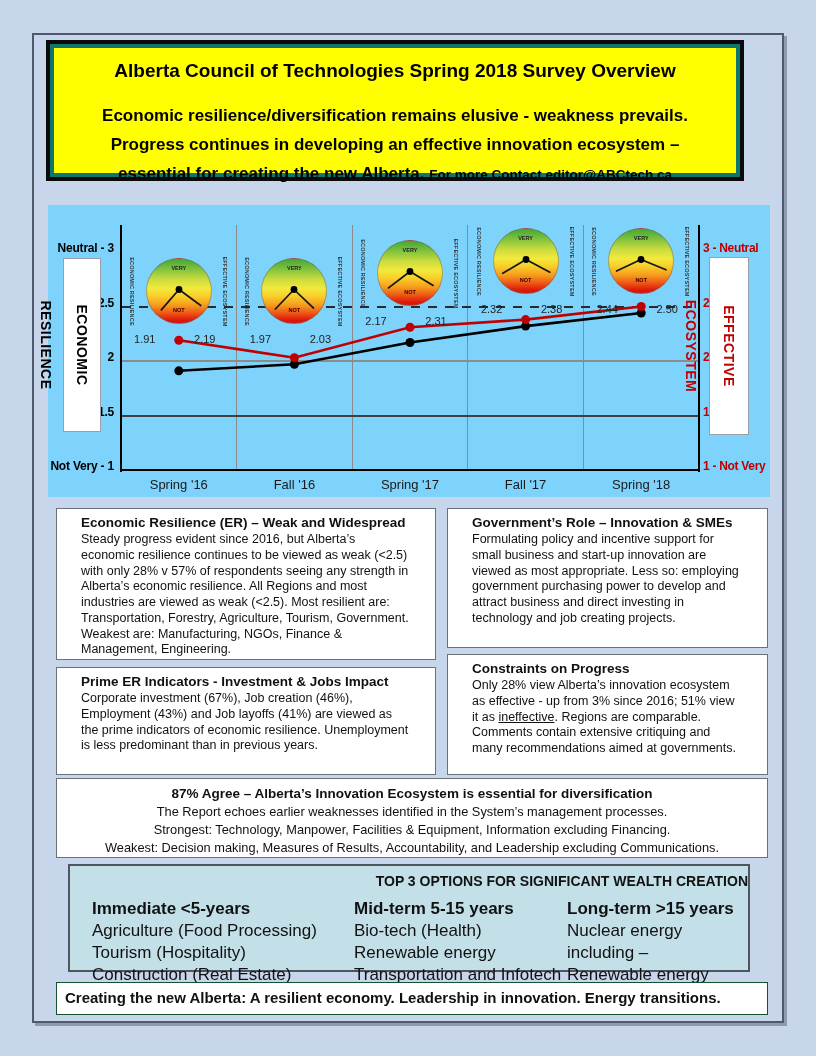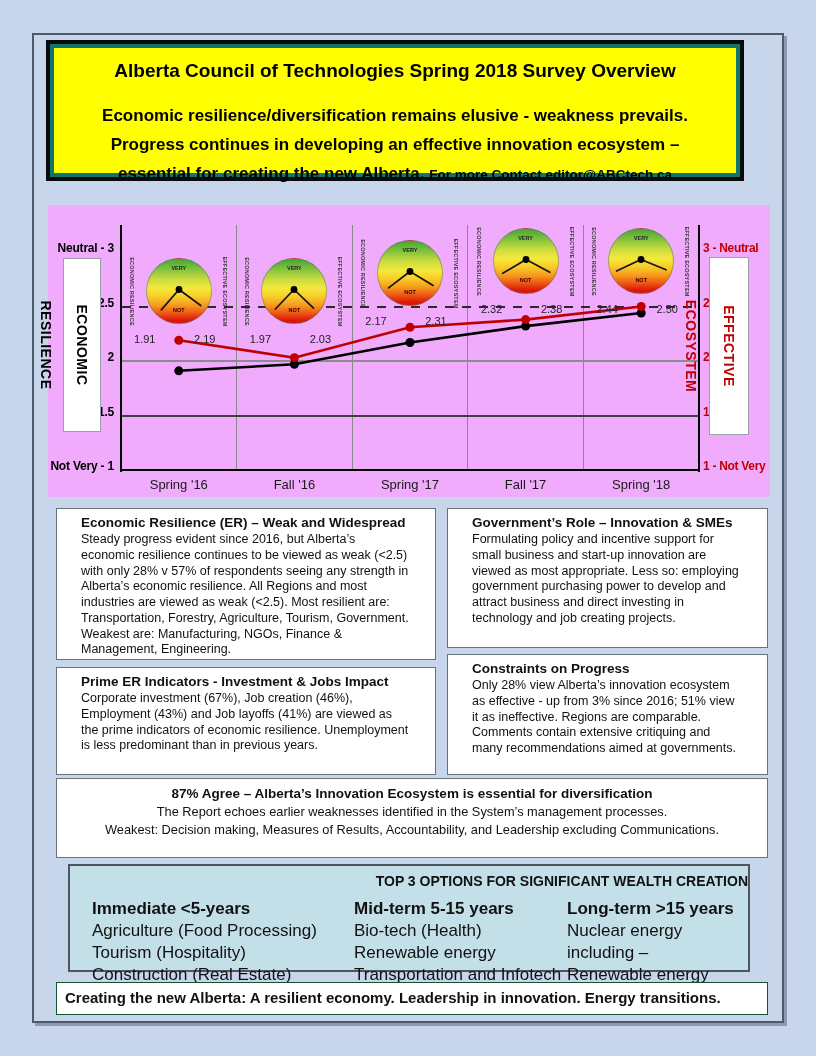--- a/index.html
+++ b/index.html
@@ -11,21 +11,21 @@
 
   
   .header-outer{position:absolute;left:46px;top:40px;width:698px;height:141px;
        border:4px solid #0a0a0a;background:#0f766e;box-sizing:border-box;padding:4px;}
   .header-inner{width:100%;height:100%;background:#ffff00;text-align:center;box-sizing:border-box;}
   .header-title{font-weight:bold;font-size:19px;padding-top:12px;color:#000;}
   .header-sub{font-weight:bold;font-size:17px;line-height:29px;margin-top:19px;color:#000;}
   .header-contact{font-size:13.5px;font-weight:bold;}
 
   
-  .chart-box{position:absolute;left:48px;top:205px;width:722px;height:292px;background:#f0abfc;}
+  .chart-box{position:absolute;left:48px;top:205px;width:722px;height:292px;background:#7dd3fc;}
   .chart-box *{position:absolute;box-sizing:border-box;}
   .vline{width:1px;background:#8a8a8a;}
   .axisline{width:2px;background:#000;}
   .hline{height:2px;}
   .hline.dashed{background:repeating-linear-gradient(90deg,#2a2a2a 0 9px,transparent 9px 17px);}
   .hline.gray{background:#8c8c8c;}
   .hline.dark{background:#3f3f3f;}
   .hline.bottom{background:#000;}
   .tick-l{font-weight:bold;font-size:12px;letter-spacing:-.2px;color:#000;text-align:right;line-height:18px;}
   .tick-r{font-weight:bold;font-size:12px;letter-spacing:-.3px;color:#c00000;text-align:left;line-height:18px;}
@@ -40,21 +40,21 @@
   .gauge-top-label{width:66px;text-align:center;font-size:5.5px;font-weight:bold;color:#222;}
   .gauge-bottom-label{width:66px;text-align:center;font-size:5.5px;font-weight:bold;color:#3b0000;}
   .gauge-side{width:72px;height:9px;font-size:5.5px;font-weight:bold;color:#333;text-align:center;
       transform:rotate(90deg);line-height:9px;letter-spacing:.2px;}
   .gauge-val{width:44px;text-align:center;font-size:11px;color:#222;}
 
   
   .panel{position:absolute;background:#fff;border:1px solid #6b7178;box-sizing:border-box;
          padding:4px 24px;font-size:12.5px;line-height:1.26;overflow:hidden;}
   .panel-title{font-weight:bold;font-size:13.5px;margin:1px 0 1px 0;}
-  .u{text-align:right;}
+  .u{text-decoration:underline;text-align:right;}
 
   .agree{left:56px;top:778px;width:712px;height:80px;text-align:center;padding:5px 10px;}
   .agree .panel-title{font-size:13.5px;}
   .agree-line{font-size:12.8px;line-height:18px;}
 
   .top3{position:absolute;left:68px;top:864px;width:682px;height:108px;background:#c3dfe8;
         border:2px solid #4e565e;box-sizing:border-box;padding-top:7px;}
   .top3-title{text-align:right;font-weight:bold;font-size:14px;}
   .top3-cols{display:flex;padding:9px 0 0 22px;}
   .top3-col{font-size:17px;line-height:22px;}
@@ -203,20 +203,21 @@
 </div>
 
 <div class="panel" style="left:447px;top:654px;width:321px;height:121px;">
   <div class="panel-title">Constraints on Progress</div>
   <div><span>Only 28% view Alberta’s innovation ecosystem as effective - up from 3% since 2016; 51% view it as </span><span class="u">ineffective</span><span>. Regions are comparable. Comments contain extensive critiquing and many recommendations aimed at governments.</span></div>
 </div>
 
 <div class="panel agree">
   <div class="panel-title">87% Agree – Alberta’s Innovation Ecosystem is essential for diversification</div>
   <div class="agree-line">The Report echoes earlier weaknesses identified in the System’s management processes.</div>
+  <div class="agree-line">Strongest: Technology, Manpower, Facilities &amp; Equipment, Information excluding Financing.</div>
   <div class="agree-line">Weakest: Decision making, Measures of Results, Accountability, and Leadership excluding Communications.</div>
 </div>
 
 <div class="top3">
   <div class="top3-title">TOP 3 OPTIONS FOR SIGNIFICANT WEALTH CREATION</div>
   <div class="top3-cols">
     <div class="top3-col c1">
       <div class="colhead">Immediate  &lt;5-years</div>
       <div>Agriculture (Food Processing)</div>
       <div>Tourism (Hospitality)</div>

